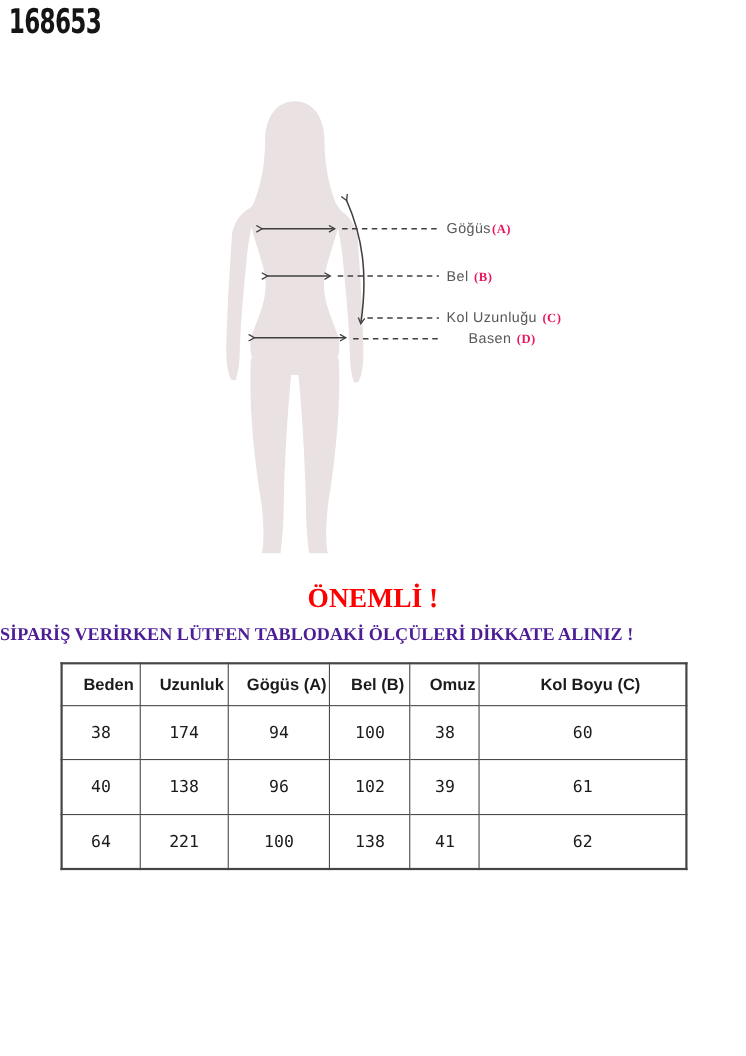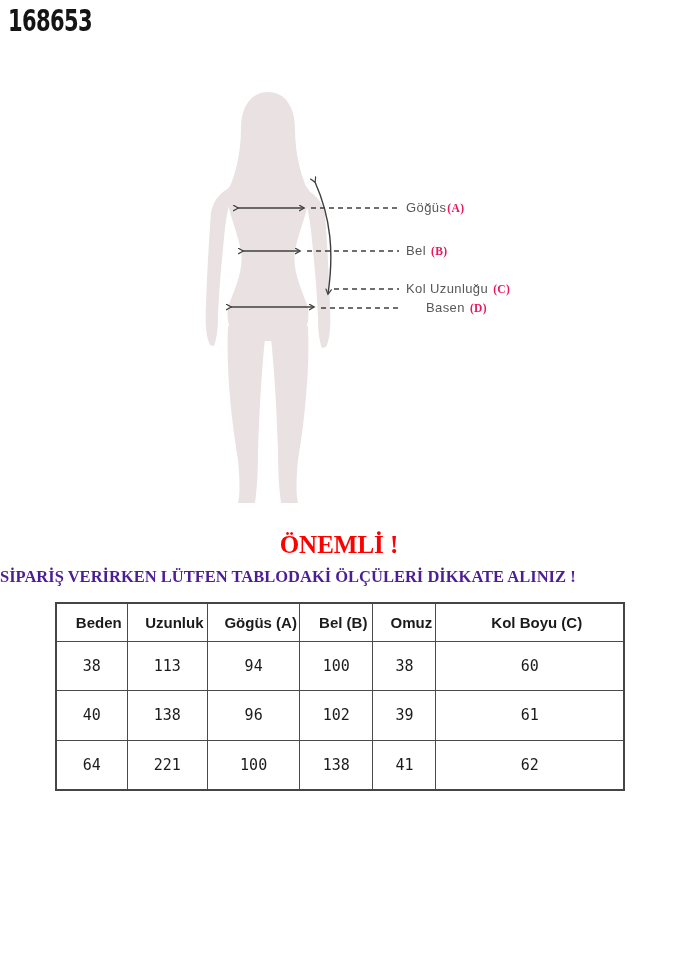--- a/index.html
+++ b/index.html
@@ -163,21 +163,21 @@
         <th>Uzunluk</th>
         <th>Gögüs (A)</th>
         <th>Bel (B)</th>
         <th>Omuz</th>
         <th>Kol Boyu (C)</th>
       </tr>
     </thead>
     <tbody>
       <tr>
         <td>38</td>
-        <td>113</td>
+        <td>174</td>
         <td>94</td>
         <td>100</td>
         <td>38</td>
         <td>60</td>
       </tr>
       <tr>
         <td>40</td>
         <td>138</td>
         <td>96</td>
         <td>102</td>

